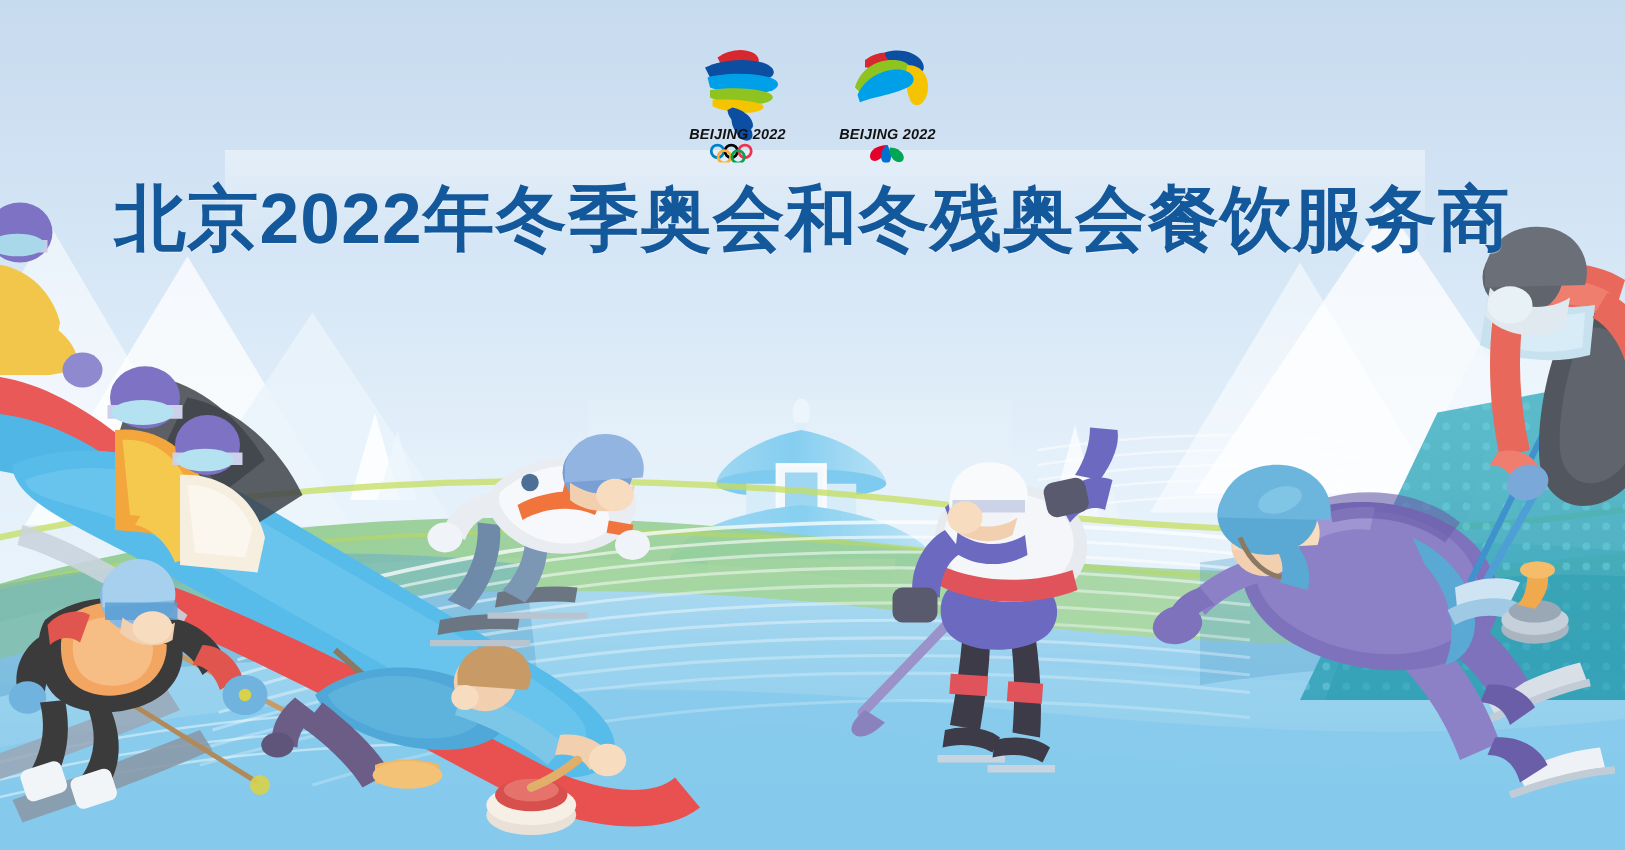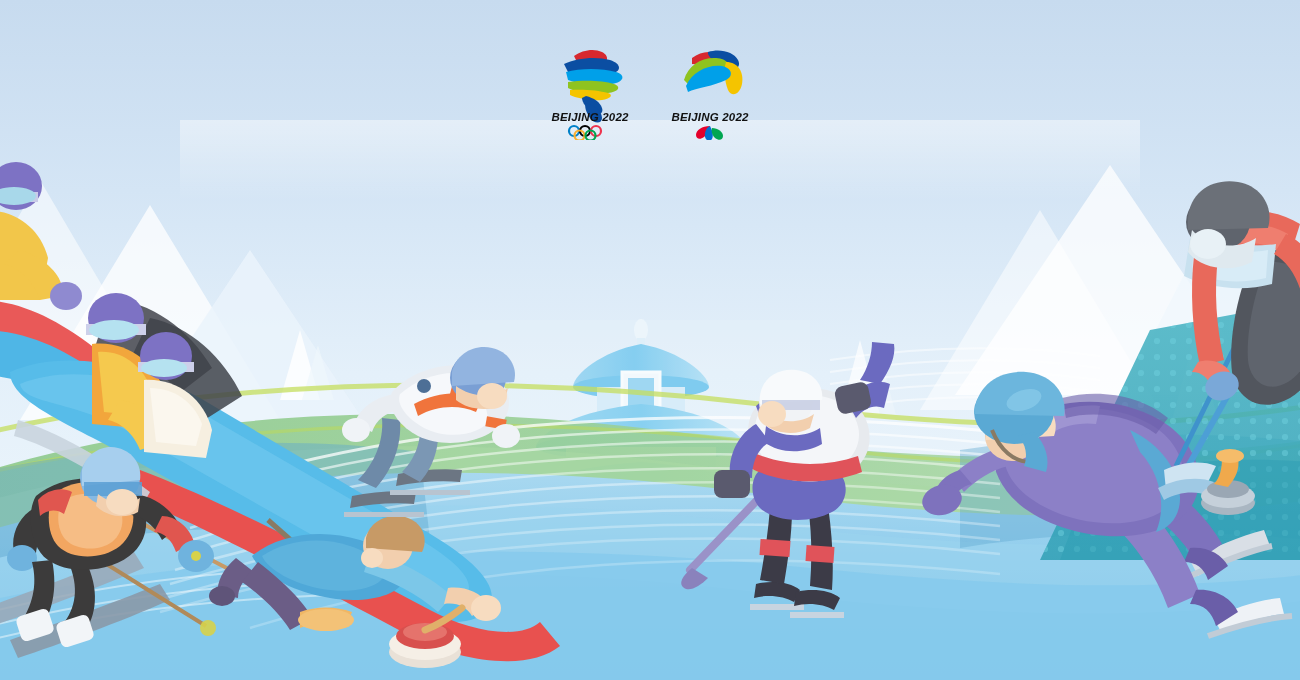--- a/index.html
+++ b/index.html
@@ -12,21 +12,21 @@
   #banner{
     position:relative; width:1300px; height:680px; overflow:hidden;
     background:linear-gradient(180deg,#c8dcef 0%,#d3e4f4 30%,#e2eefa 58%,#eaf4fb 72%,#dbeefb 100%);
   }
   .layer{position:absolute;left:0;top:0;width:1300px;height:680px;}
   .layer svg{display:block;width:1300px;height:680px;}
 
   
   #emblems{
     position:absolute; left:0; top:30px; width:1300px; height:110px;
-    display:flex; justify-content:center; align-items:flex-end; gap:28px;
+    display:flex; justify-content:center; align-items:flex-start; gap:28px;
     z-index:40; pointer-events:none;
   }
   .emblem{width:92px;}
   .emblem svg{display:block;width:92px;height:auto;}
 
   
   #title{
     position:absolute; left:0; top:143px; width:1300px;
     text-align:center; z-index:45;
     font-size:57px; line-height:64px; font-weight:bold;
@@ -529,14 +529,15 @@
         <g>
           <path d="M46 86 C38 86 32 90 32 95 C32 99 36 100 40 97 C44 94 46 90 46 86 Z" fill="#e4002b"></path>
           <path d="M46 86 C48 90 50 95 48 99 C46 102 42 101 41 97 C40 92 43 87 46 86 Z" fill="#0071ce"></path>
           <path d="M48 88 C54 88 59 92 59 96 C59 100 55 101 51 98 C48 95 47 91 48 88 Z" fill="#00a651"></path>
         </g>
       </svg>
     </div>
 
   </div>
 
+  <div id="title">北京2022年冬季奥会和冬残奥会餐饮服务商</div>
 
 </div>
 
 </body></html>

